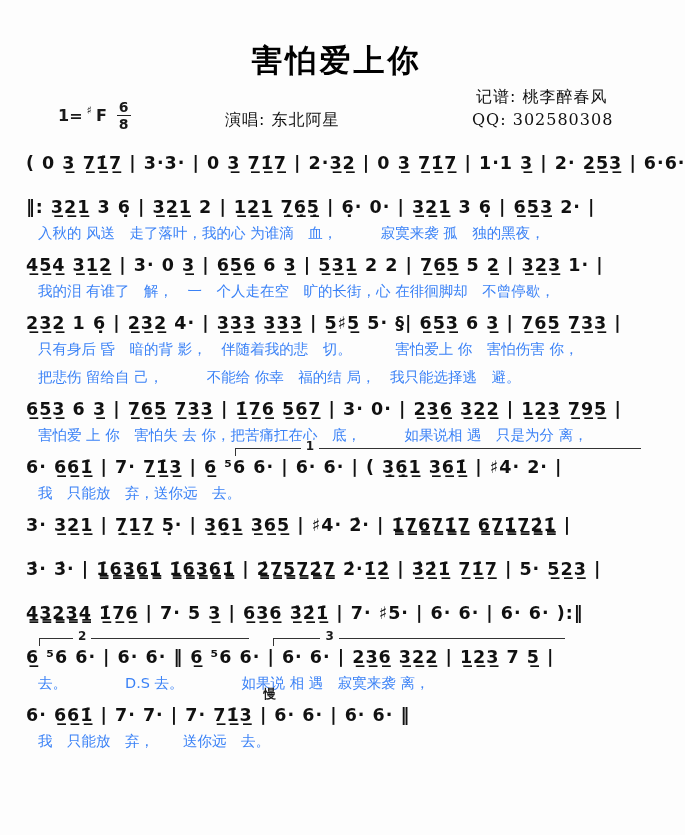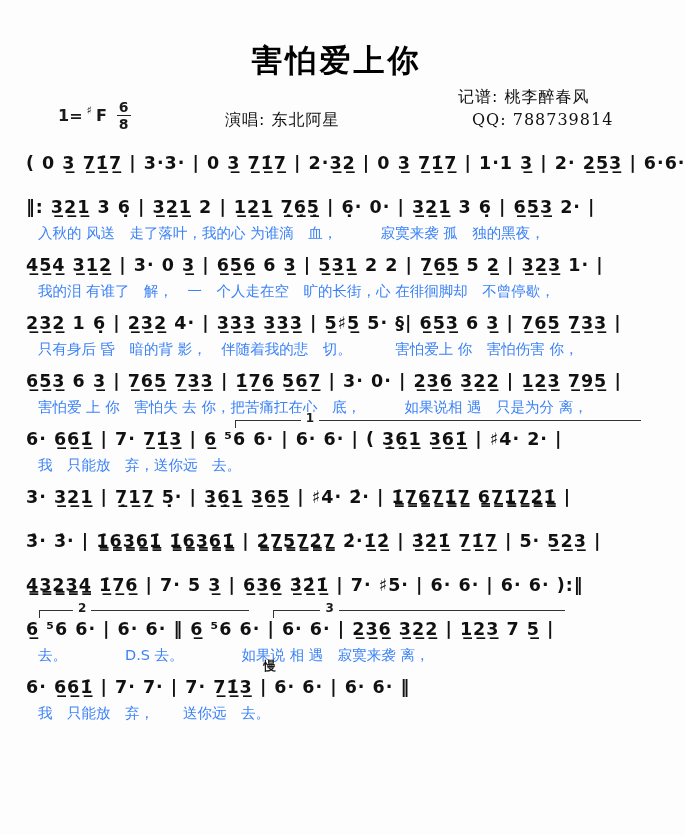--- a/index.html
+++ b/index.html
@@ -19,21 +19,21 @@
     position:absolute;top:40px;left:0;right:12px;
     text-align:center;
     font-size:31px;font-weight:bold;letter-spacing:3px;
     color:#000;
   }
   .singer{
     position:absolute;top:90px;left:225px;
     font-size:16px;color:#111;letter-spacing:1px;margin-top:20px;
   }
   .notator{
-    position:absolute;top:87px;left:458px;
+    position:absolute;top:87px;left:476px;
     font-size:16px;color:#111;letter-spacing:1px;
   }
   .qq{
     position:absolute;top:110px;left:472px;
     font-size:16px;color:#111;letter-spacing:1px;
     font-family:"DejaVu Serif",serif;
   }
   .keysig{
     position:absolute;top:100px;left:58px;
     font-size:16px;font-weight:bold;display:flex;align-items:center;gap:4px;
@@ -83,21 +83,21 @@
 </style>
 </head>
 <body>
 
 <div class="sheet">
 
   <div class="header">
     <div class="title">害怕爱上你</div>
     <div class="singer">演唱: 东北阿星</div>
     <div class="notator">记谱: 桃李醉春风</div>
-    <div class="qq">QQ: 788739814</div>
+    <div class="qq">QQ: 302580308</div>
     <div class="keysig">
       <span>1=</span>
         <span class="sharp">♯</span>
         <span>F</span>
       <span class="meter">
         <span class="top">6</span>
         <span class="bot">8</span>
       </span>
     </div>
   </div>
@@ -117,20 +117,21 @@
       <div class="notes-row">4̲5̲4̲ 3̲1̲2̲ | 3· 0 3̲ | 6̲5̲6̲ 6 3̲ | 5̲3̲1̲ 2 2 | 7̲6̲5̲ 5 2̲ | 3̲2̲3̲ 1· |</div>
       <div class="lyrics-row">我的泪 有谁了　解，　一　个人走在空　旷的长街，心 在徘徊脚却　不曾停歇，</div>
     </div>
 
     <div class="system">
       <div class="notes-row">2̲3̲2̲ 1 6̣ | 2̲3̲2̲ 4· | 3̲3̲3̲ 3̲3̲3̲ | 5̲♯5̲ 5· §| 6̲5̲3̲ 6 3̲ | 7̲6̲5̲ 7̲3̲3̲ |</div>
       <div class="lyrics-row">只有身后 昏　暗的背 影，　伴随着我的悲　切。　　　害怕爱上 你　害怕伤害 你，</div>
     </div>
 
     <div class="system">
+      <div class="lyrics-row">把悲伤 留给自 己，　　　不能给 你幸　福的结 局，　我只能选择逃　避。</div>
     </div>
 
     <div class="system">
       <div class="notes-row">6̲5̲3̲ 6 3̲ | 7̲6̲5̲ 7̲3̲3̲ | 1̲̇7̲6̲ 5̲6̲7̲ | 3· 0· | 2̲3̲6̲ 3̲2̲2̲ | 1̲2̲3̲ 7̲9̲5̲ |</div>
       <div class="lyrics-row">害怕爱 上 你　害怕失 去 你，把苦痛扛在心　底，　　　如果说相 遇　只是为分 离，</div>
     </div>
 
     <div class="system">
       <div class="volta v1">
         <span class="vlabel">1</span>

